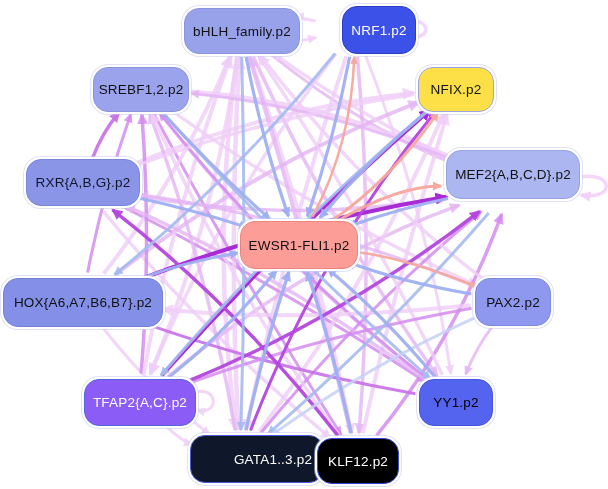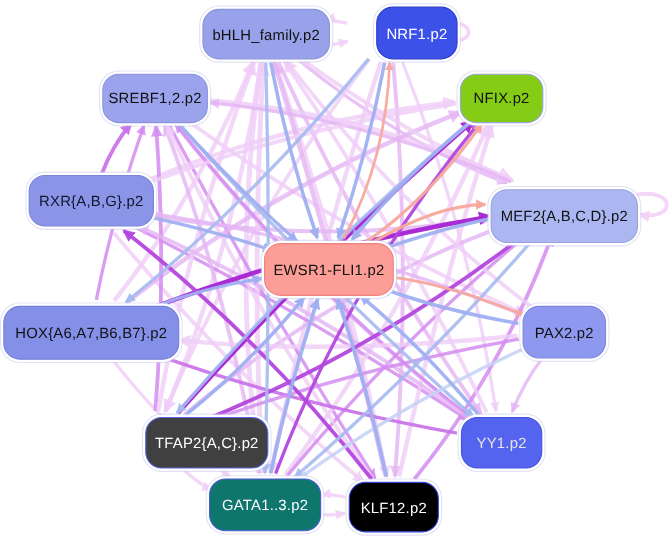--- a/index.html
+++ b/index.html
@@ -147,43 +147,43 @@
 
 <div class="node" style="left: 184px; top: 8px; width: 114px; height: 44px; background: rgb(152, 162, 234); color: rgb(17, 17, 17); border: 1.5px solid rgb(138, 148, 220);">
       <span>bHLH_family.p2</span>
     </div>
     <div class="node" style="left: 319px; top: 6px; width: 72px; height: 46px; background: rgb(59, 81, 232); color: rgb(255, 255, 255); border: 1.5px solid rgb(42, 59, 200); margin-left: 23px;">
       <span>NRF1.p2</span>
     </div>
     <div class="node" style="left: 93px; top: 66.5px; width: 94px; height: 43px; background: rgb(154, 163, 236); color: rgb(17, 17, 17); border: 1.5px solid rgb(138, 148, 220); align-items: center;">
       <span>SREBF1,2.p2</span>
     </div>
-    <div class="node" style="left: 418px; top: 66.5px; width: 74px; height: 43px; background: #84cc16; color: rgb(17, 17, 17); border: 1.5px solid rgb(154, 163, 224);">
+    <div class="node" style="left: 418px; top: 66.5px; width: 74px; height: 43px; background: #fde047; color: rgb(17, 17, 17); border: 1.5px solid rgb(154, 163, 224);">
       <span>NFIX.p2</span>
     </div>
     <div class="node" style="left: 26px; top: 159px; width: 112px; height: 45px; background: rgb(138, 149, 232); color: #0f172a; border: 1.5px solid rgb(122, 133, 216); align-items: center;">
       <span>RXR{A,B,G}.p2</span>
     </div>
-    <div class="node" style="left: 446px; top: 172px; width: 132px; height: 47px; background: rgb(172, 182, 240); color: rgb(17, 17, 17); border: 1.5px solid rgb(152, 162, 222);">
+    <div class="node" style="left: 446px; top: 150px; width: 132px; height: 47px; background: rgb(172, 182, 240); color: rgb(17, 17, 17); border: 1.5px solid rgb(152, 162, 222);">
       <span>MEF2{A,B,C,D}.p2</span>
     </div>
     <div class="node" style="left: 240px; top: 221px; width: 116px; height: 46px; background: rgb(252, 157, 151); color: rgb(17, 17, 17); border: 1.5px solid rgb(240, 132, 126);">
       <span>EWSR1-FLI1.p2</span>
     </div>
     <div class="node" style="left: 3px; top: 277.5px; width: 158px; height: 47px; background: rgb(132, 144, 232); color: rgb(17, 17, 17); border: 1.5px solid rgb(116, 128, 216);">
       <span>HOX{A6,A7,B6,B7}.p2</span>
     </div>
     <div class="node" style="left: 475px; top: 278px; width: 74px; height: 46px; background: rgb(141, 152, 238); color: rgb(17, 17, 17); border: 1.5px solid rgb(125, 136, 222);">
       <span>PAX2.p2</span>
     </div>
-    <div class="node" style="left: 84px; top: 378.5px; width: 110px; height: 45px; background: #404040; color: rgb(255, 255, 255); border: 1.5px solid rgb(84, 100, 222); margin-left: 48px;">
+    <div class="node" style="left: 84px; top: 378.5px; width: 110px; height: 45px; background: #8b5cf6; color: rgb(255, 255, 255); border: 1.5px solid rgb(84, 100, 222);">
       <span>TFAP2{A,C}.p2</span>
     </div>
-    <div class="node" style="left: 419px; top: 378.5px; width: 72px; height: 45px; background: rgb(85, 100, 238); color: #e5e5e5; border: 1.5px solid rgb(69, 84, 222);">
+    <div class="node" style="left: 419px; top: 378.5px; width: 72px; height: 45px; background: rgb(85, 100, 238); color: #000000; border: 1.5px solid rgb(69, 84, 222);">
       <span>YY1.p2</span>
     </div>
-    <div class="node" style="left: 190px; top: 435px; width: 100px; height: 46px; background: #0f766e; color: rgb(255, 255, 255); border: 1.5px solid rgb(76, 92, 216);">
+    <div class="node" style="left: 190px; top: 435px; width: 100px; height: 46px; background: #0f172a; color: rgb(255, 255, 255); border: 1.5px solid rgb(76, 92, 216); padding-left: 32px;">
       <span>GATA1..3.p2</span>
     </div>
     <div class="node" style="left: 317px; top: 438px; width: 80px; height: 44px; background: #000000; color: rgb(255, 255, 255); border: 1.5px solid rgb(52, 71, 216);">
       <span>KLF12.p2</span>
     </div>
   </div>
 
 </body></html>

